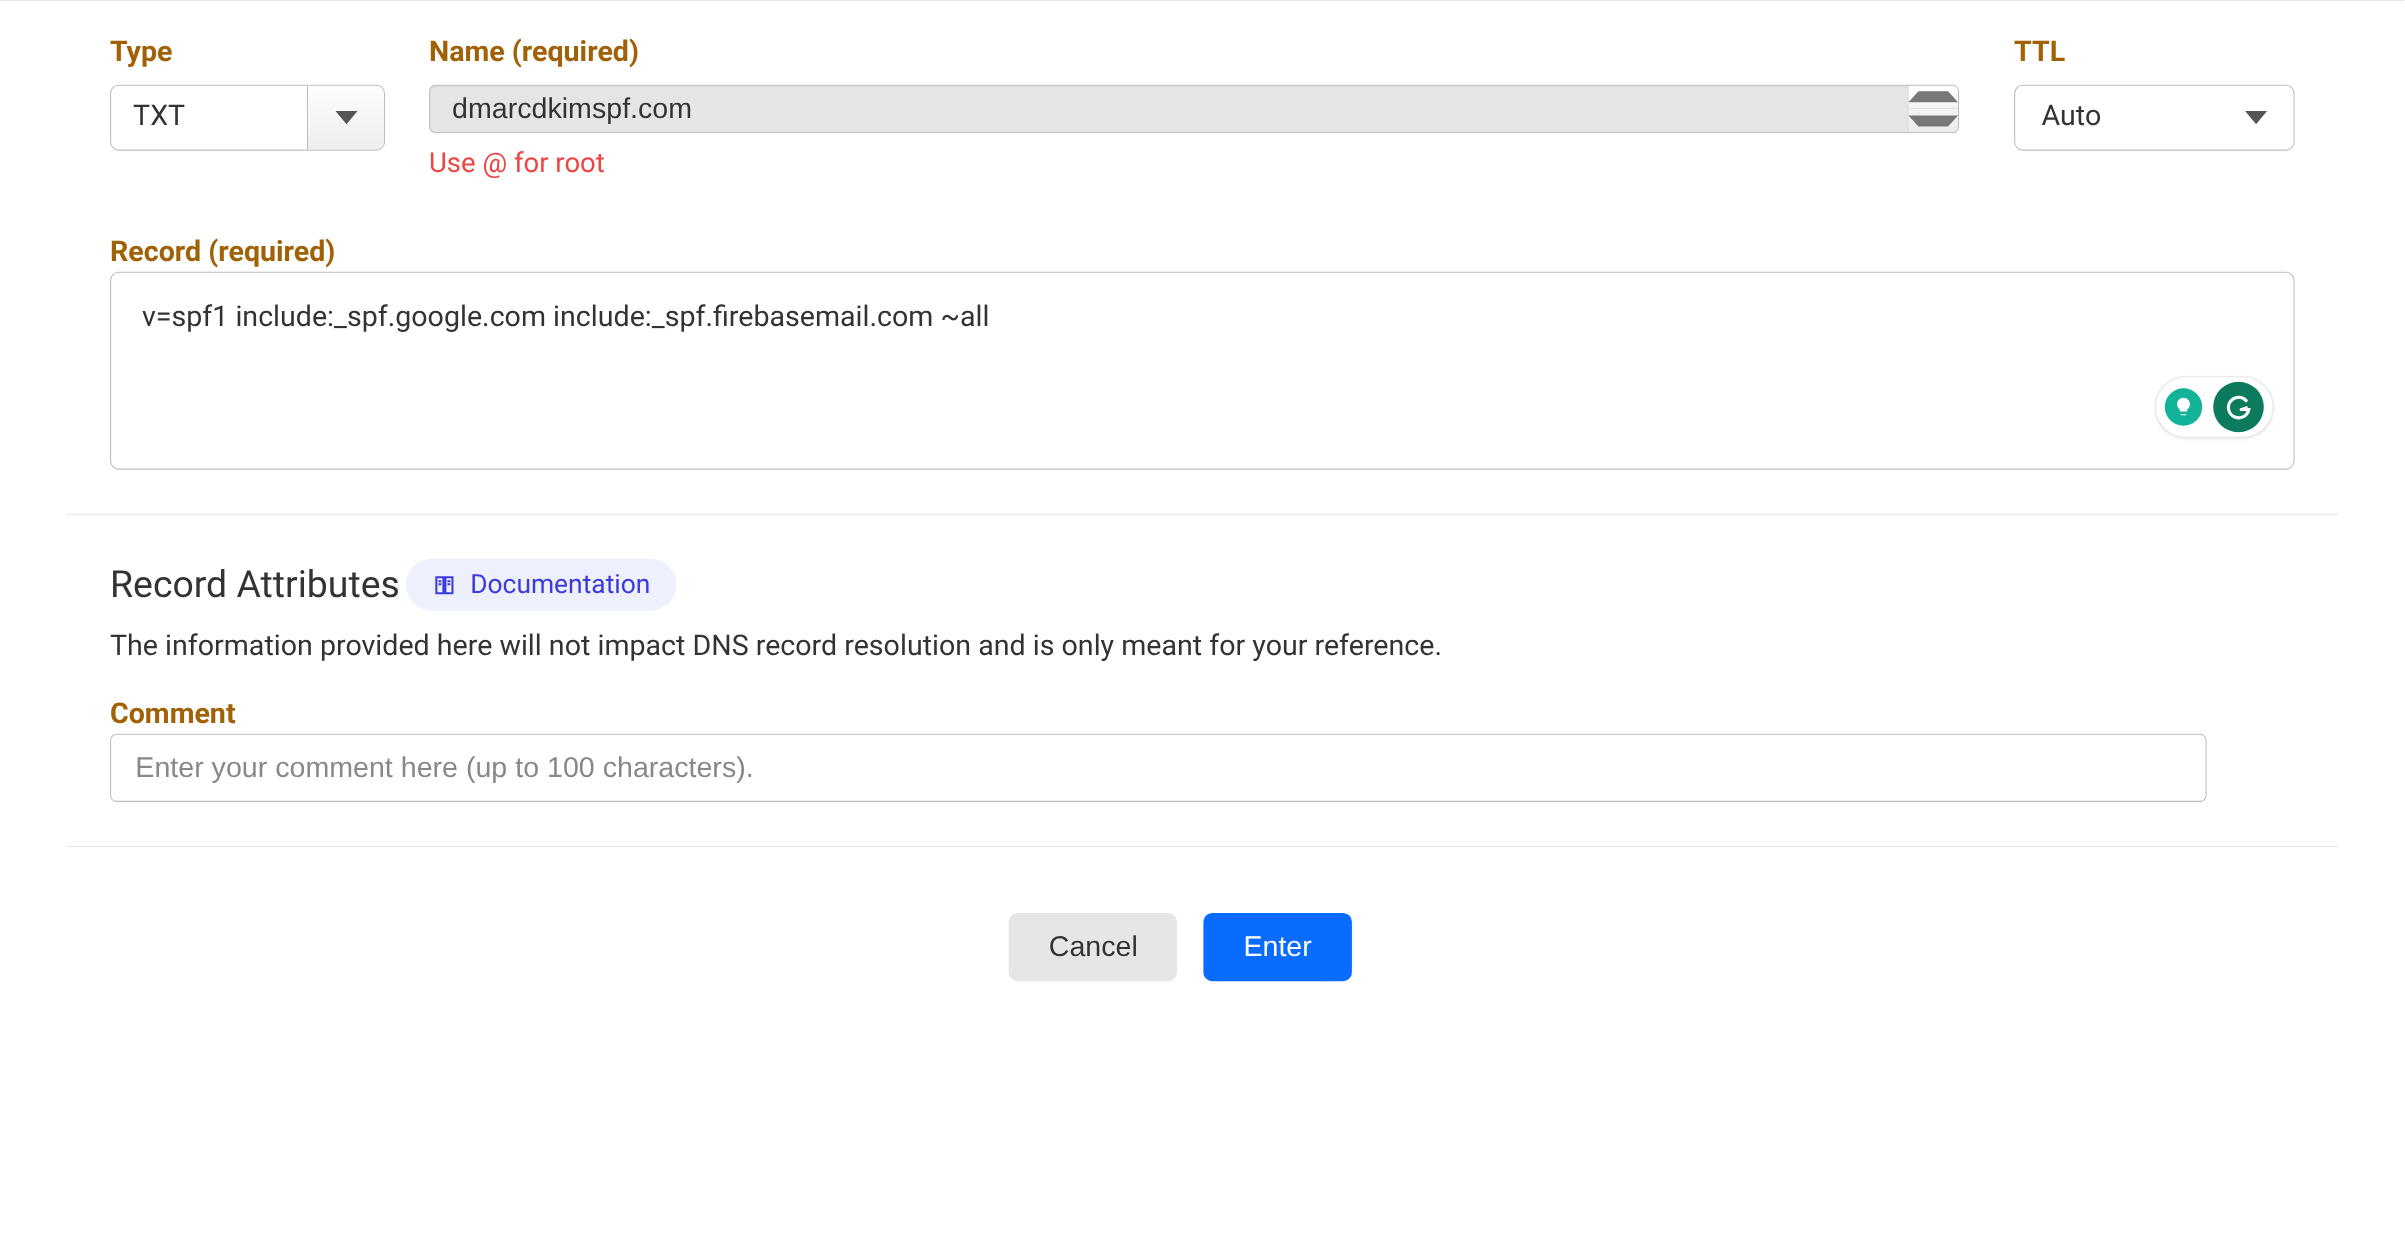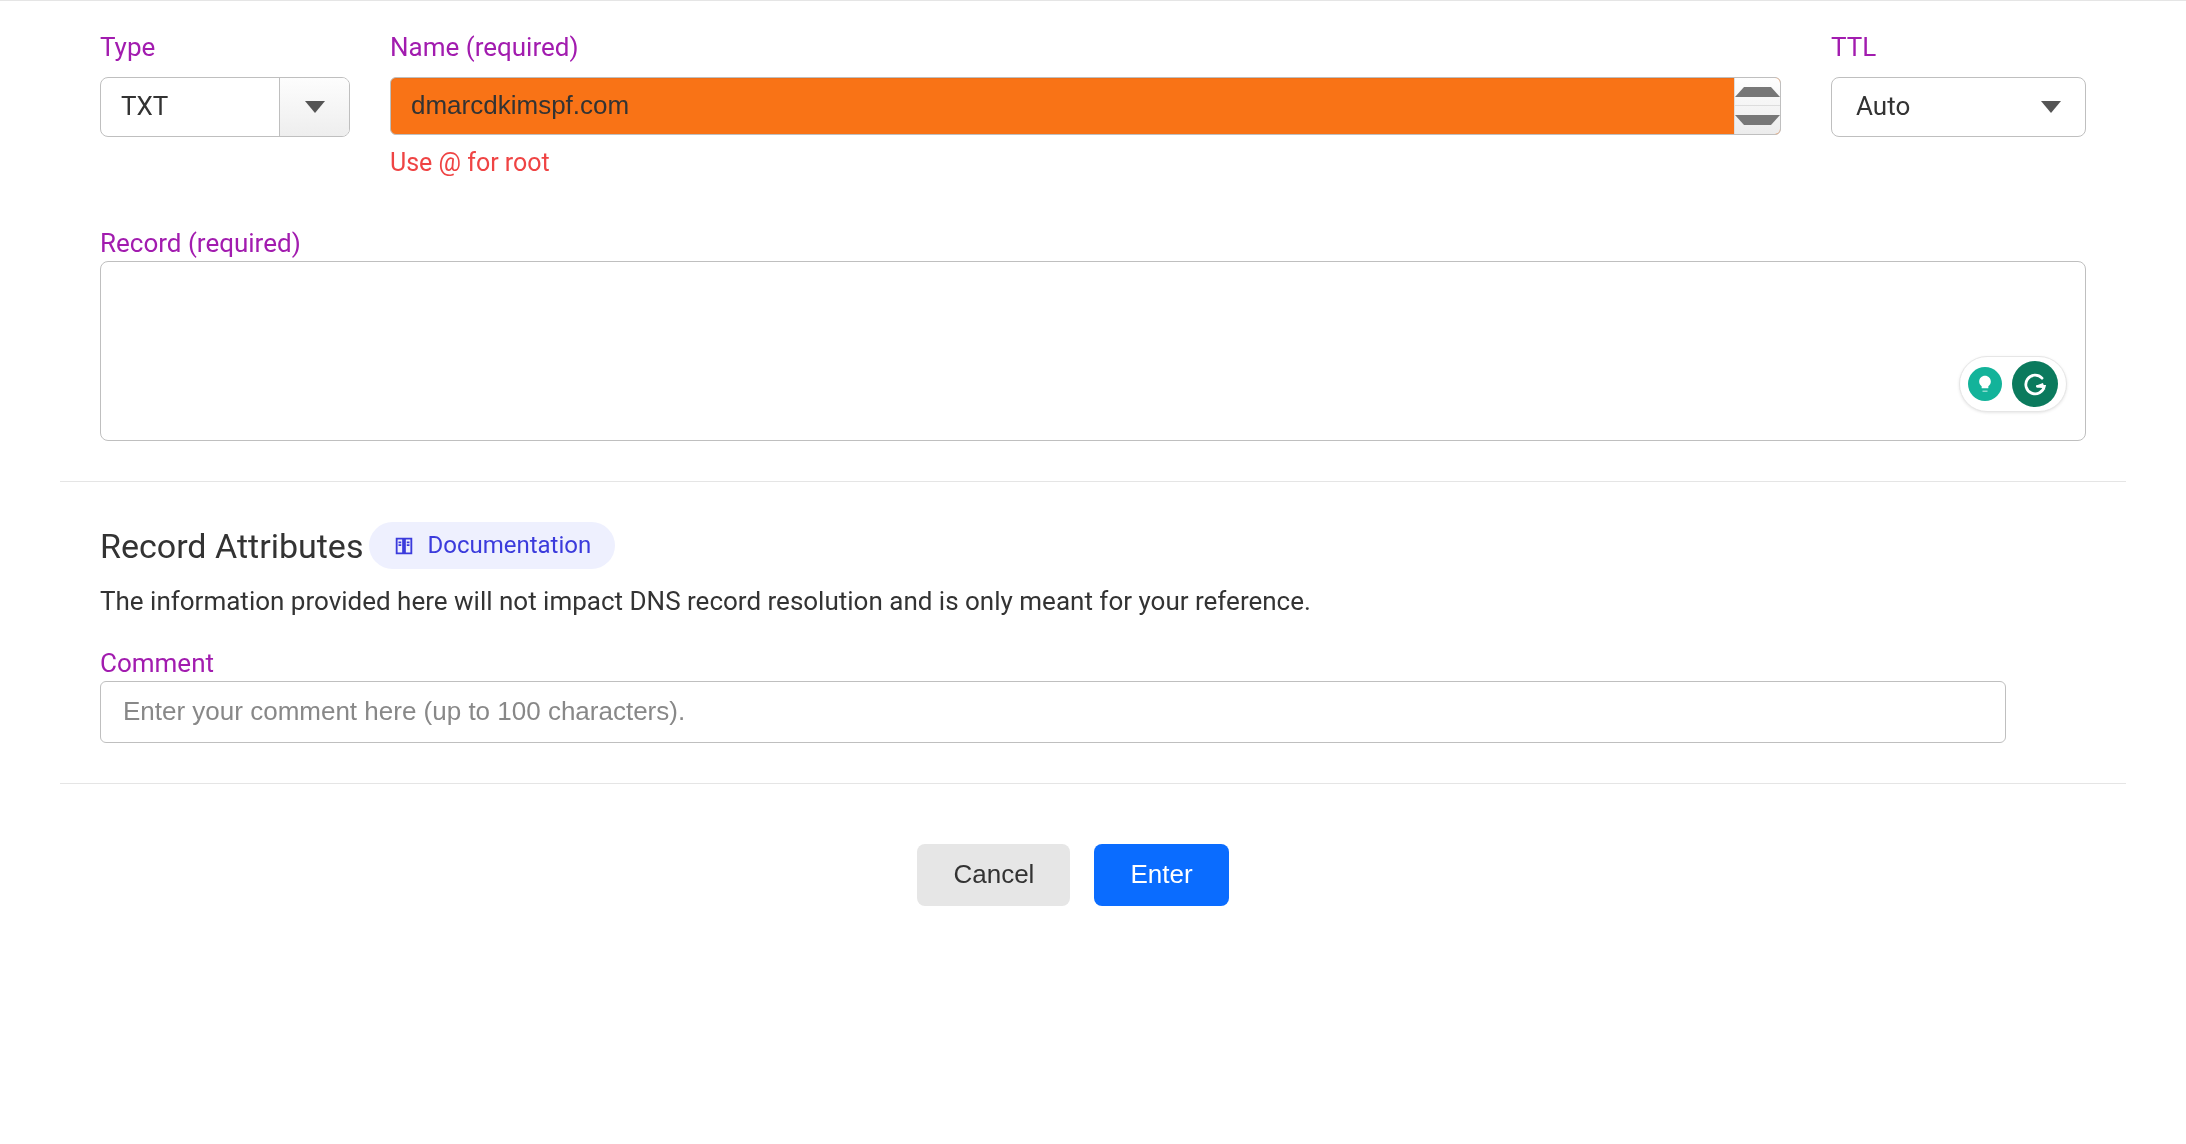--- a/index.html
+++ b/index.html
@@ -22,23 +22,23 @@
   .row-top {
     display: flex;
     padding-top: 30px;
     gap: 40px;
     padding-left: 40px;
     padding-right: 40px;
   }
   .field-group { display: flex; flex-direction: column; }
   .label {
     font-size: 26px;
-    color: #a21caf;
+    color: #a16207;
     margin-bottom: 12px;
-    font-weight: 400;
+    font-weight: 700;
   }
 
   
   .type-wrap { width: 250px; }
   .type-select {
     display: flex;
     height: 60px;
     border: 1px solid #bfbfbf;
     border-radius: 8px;
     overflow: hidden;
@@ -65,25 +65,25 @@
     width: 0; height: 0;
     border-left: 10px solid transparent;
     border-right: 10px solid transparent;
     border-top: 12px solid #555;
   }
 
   
   .name-wrap { flex: 1; width: 960px; }
   .name-input {
     display: flex;
-    height: 58px;
+    height: 44px;
     border: 1px solid #bfbfbf;
     border-radius: 6px;
     overflow: hidden;
-    background: #f97316;
+    background: #e5e5e5;
     box-shadow: inset 0 1px 1px rgba(0,0,0,0.05);
   }
   .name-input input {
     flex: 1;
     border: none;
     outline: none;
     padding: 0 20px;
     font-size: 26px;
     color: #333;
     background: transparent;
@@ -287,20 +287,21 @@
       <div class="ttl-select">
         <span class="ttl-text">Auto</span>
         <div class="caret-down"></div>
       </div>
     </div>
   </div>
 
   <div class="content-wrap">
     <label class="label">Record (required)</label>
     <div class="content-box">
+      <span>v=spf1 include:_spf.google.com include:_spf.firebasemail.com ~all</span>
       <div class="grammarly">
         <div class="g-bulb">
           <svg viewBox="0 0 24 24" width="20" height="20">
               <path fill="#fff" d="M9 21h6v-1H9v1zm3-19C8.14 2 5 5.14 5 9c0 2.38 1.19 4.47 3 5.74V17h8v-2.26c1.81-1.27 3-3.36 3-5.74 0-3.86-3.14-7-7-7z"></path>
             </svg>
         </div>
         <div class="g-logo">
           <svg viewBox="0 0 24 24">
               <path fill="none" stroke="#fff" stroke-width="2.4" stroke-linecap="round" d="M18 7a8 8 0 1 0 2 7h-6"></path>
               <path fill="#fff" d="M14 12l6 0 0 6z" transform="rotate(-20 17 15)"></path>

